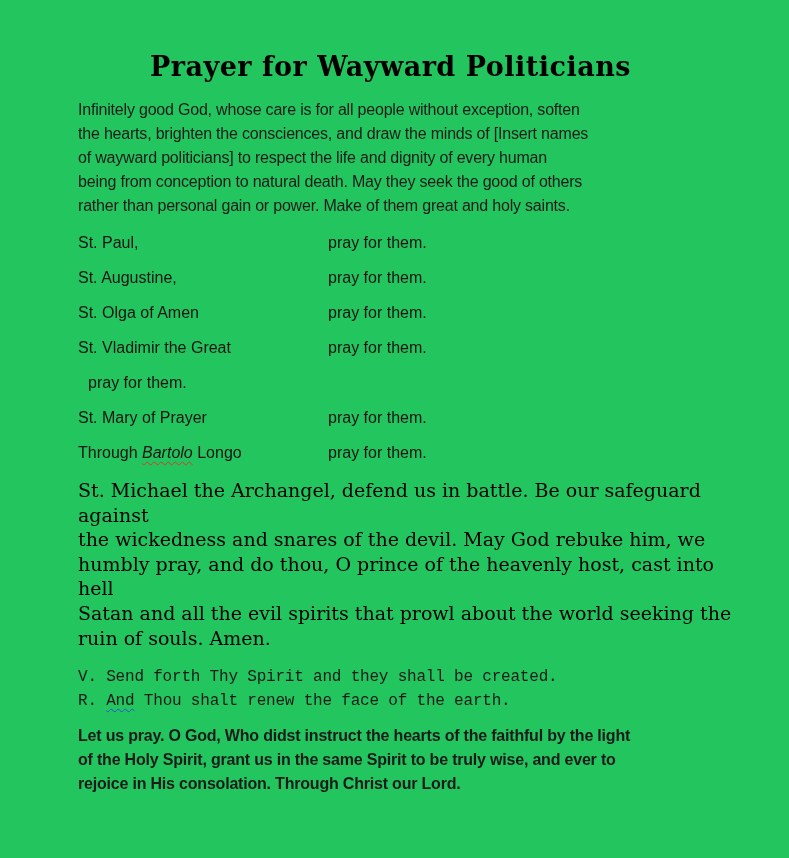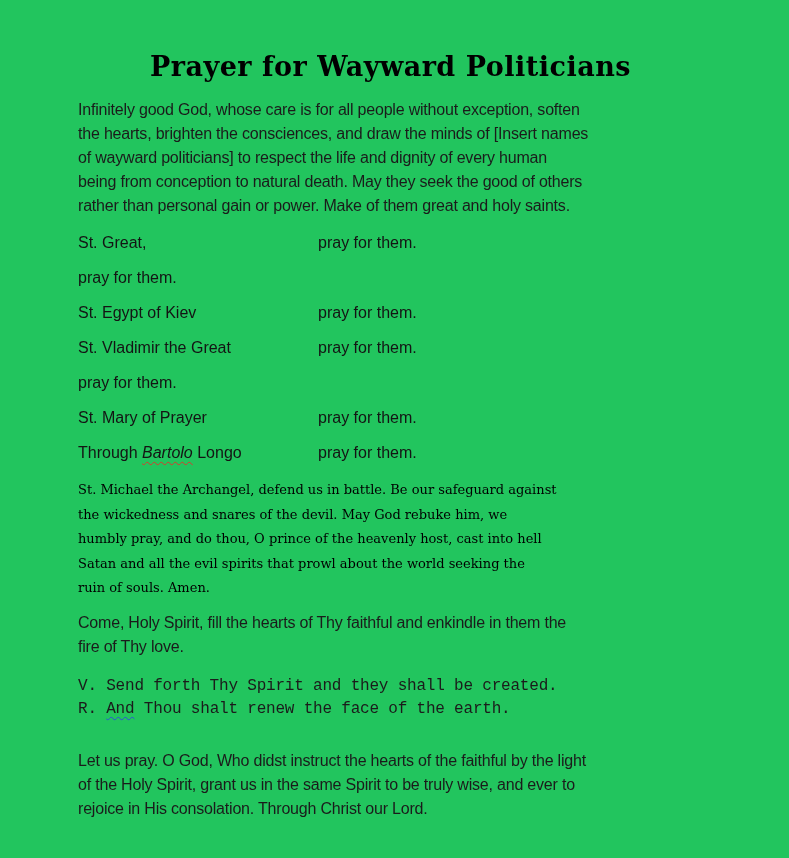--- a/index.html
+++ b/index.html
@@ -51,44 +51,46 @@
     line-height: 19px;
     color: #141414;
     margin-bottom: 16px;
   }
   .litany-row .saint-name {
     width: 240px;
     flex: 0 0 240px;
   }
   .litany-row .litany-response {
     flex: 1;
+    margin-left: 10px;
   }
   .serif-para {
     width: 660px;
     margin: 4px 0 0 0;
     font-family: "DejaVu Serif", serif;
-    font-size: 13px;
+    font-size: 19px;
     line-height: 24.6px;
     color: #000000;
     white-space: pre-line;
   }
   .come-holy-spirit {
     margin-top: 10px;
   }
   .versicles {
     width: 648px;
     margin-top: 16px;
     font-family: Liberation Mono, monospace;
     font-size: 16px;
     line-height: 23.5px;
     letter-spacing: -0.2px;
     color: #1b1b1b;
   }
   .let-us-pray {
-    margin-top: 27px;
+    margin-top: 11px;
+    font-weight: bold;
   }
   .amen {
     width: 648px;
     margin: 20px 0 0 0;
     font-family: "DejaVu Serif", serif;
     font-size: 18px;
     line-height: 25px;
     color: #000000;
   }
   .mark-spelling {
@@ -113,28 +115,29 @@
   <h1 class="doc-title">Prayer for Wayward Politicians</h1>
 
   <p class="sans-para">Infinitely good God, whose care is for all people without exception, soften
 the hearts, brighten the consciences, and draw the minds of [Insert names
 of wayward politicians] to respect the life and dignity of every human
 being from conception to natural death. May they seek the good of others
 rather than personal gain or power.  Make of them great and holy saints.</p>
 
   <div class="litany">
     <div class="litany-row">
-      <span class="saint-name">St. Great,</span>
+      <span class="saint-name">St. Paul,</span>
       <span class="litany-response">pray for them.</span>
     </div>
     <div class="litany-row">
+      <span class="saint-name">St. Augustine,</span>
       <span class="litany-response">pray for them.</span>
     </div>
     <div class="litany-row">
-      <span class="saint-name">St. Egypt of Kiev</span>
+      <span class="saint-name">St. Olga of Amen</span>
       <span class="litany-response">pray for them.</span>
     </div>
     <div class="litany-row">
       <span class="saint-name">St. Vladimir the Great</span>
       <span class="litany-response">pray for them.</span>
     </div>
     <div class="litany-row">
       <span class="litany-response">pray for them.</span>
     </div>
     <div class="litany-row">
@@ -146,22 +149,20 @@
       <span class="litany-response">pray for them.</span>
     </div>
   </div>
 
   <p class="serif-para">St. Michael the Archangel, defend us in battle. Be our safeguard against
 the wickedness and snares of the devil. May God rebuke him, we
 humbly pray, and do thou, O prince of the heavenly host, cast into hell
 Satan and all the evil spirits that prowl about the world seeking the
 ruin of souls. Amen.</p>
 
-  <p class="sans-para come-holy-spirit">Come, Holy Spirit, fill the hearts of Thy faithful and enkindle in them the
-fire of Thy love.</p>
 
   <div class="versicles">
     <div>V. Send forth Thy Spirit and they shall be created.</div>
     <div><span>R. </span><span class="mark-grammar">And</span><span> Thou shalt renew the face of the earth.</span></div>
   </div>
 
   <p class="sans-para let-us-pray">Let us pray. O God, Who didst instruct the hearts of the faithful by the light
 of the Holy Spirit, grant us in the same Spirit to be truly wise, and ever to
 rejoice in His consolation. Through Christ our Lord.</p>
 

